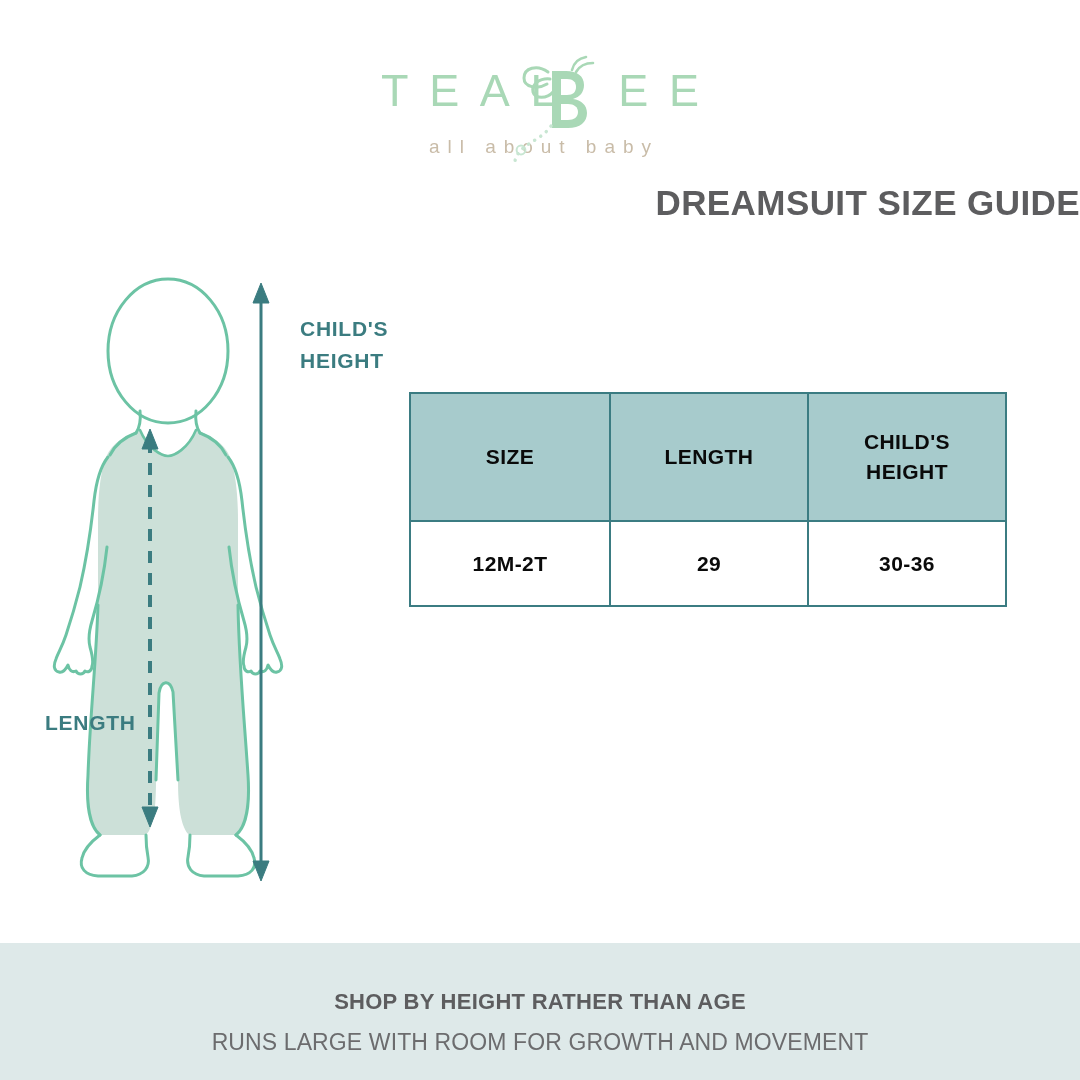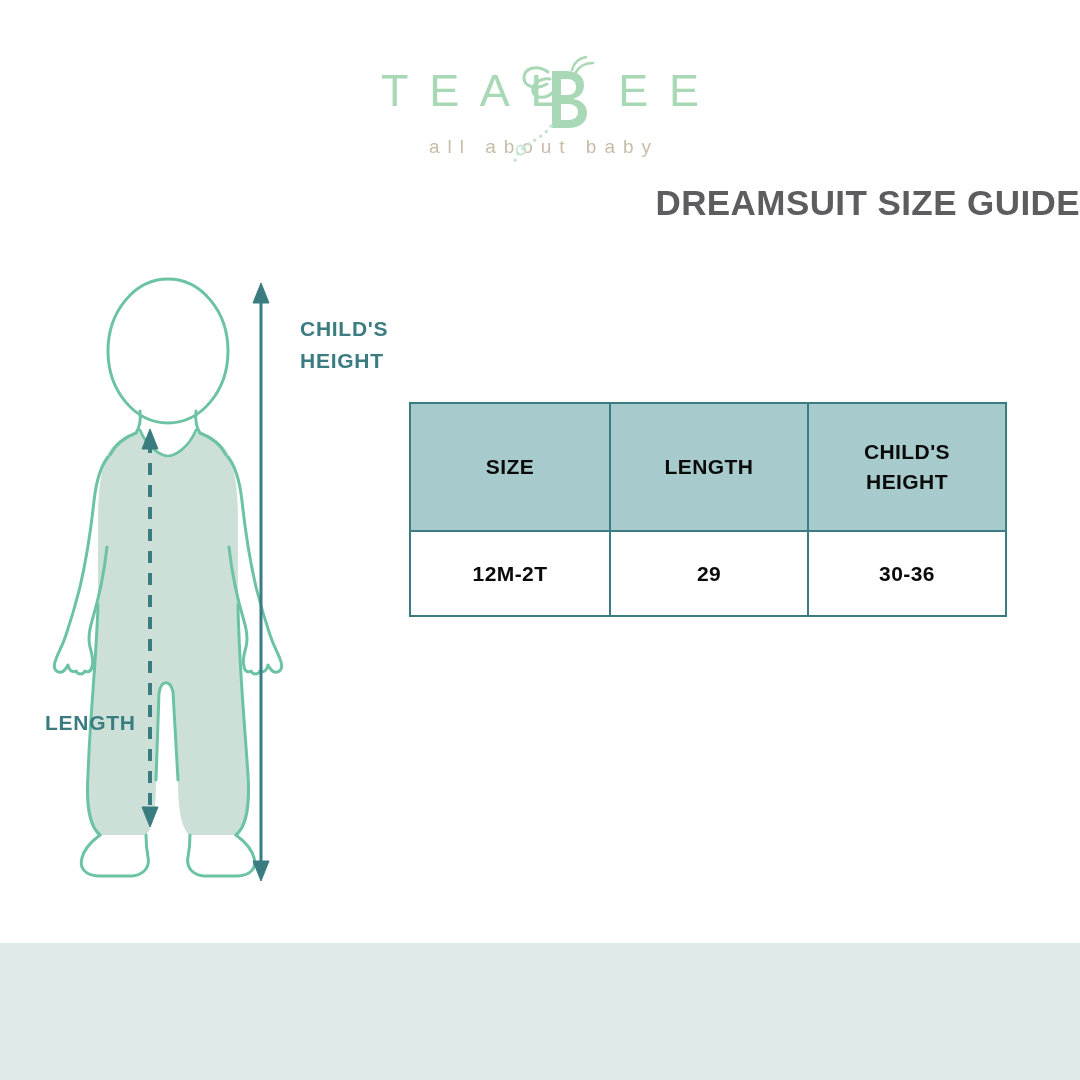--- a/index.html
+++ b/index.html
@@ -95,21 +95,21 @@
   }
   .label-length {
     left: 17px;
     top: 432px;
   }
 
   
   .size-table {
     position: absolute;
     left: 409px;
-    top: 402px;
+    top: 392px;
     width: 584px;
     border-collapse: collapse;
     table-layout: fixed;
   }
   .size-table th,
   .size-table td {
     border: 2px solid #3B7C82;
     text-align: center;
     color: #0A0A0A;
     font-weight: bold;
@@ -306,13 +306,15 @@
   <tbody>
     <tr>
       <td>12M-2T</td>
       <td>29</td>
       <td>30-36</td>
     </tr>
   </tbody>
 </table>
 
 <div class="footer-band">
+  <div class="footer-primary">SHOP BY HEIGHT RATHER THAN AGE</div>
+  <div class="footer-secondary">RUNS LARGE WITH ROOM FOR GROWTH AND MOVEMENT</div>
 </div>
 
 </body></html>

